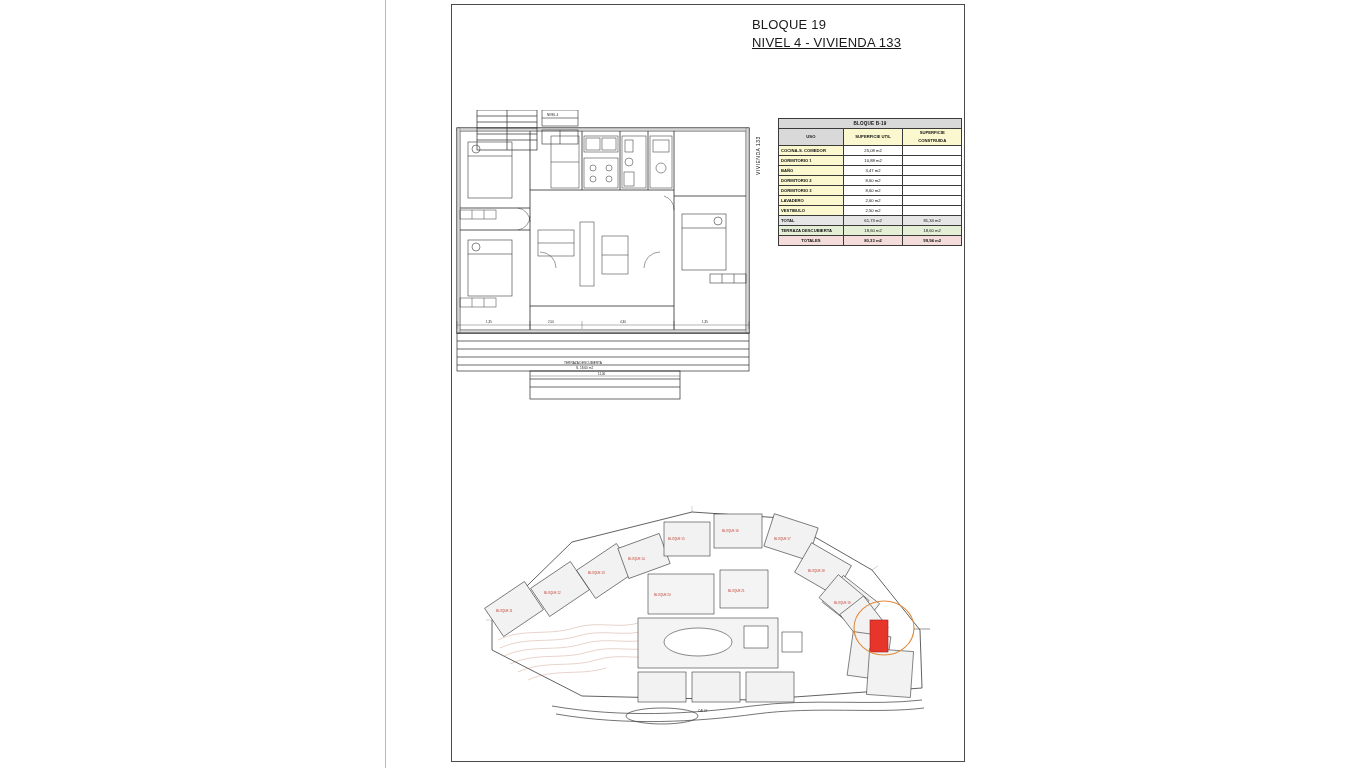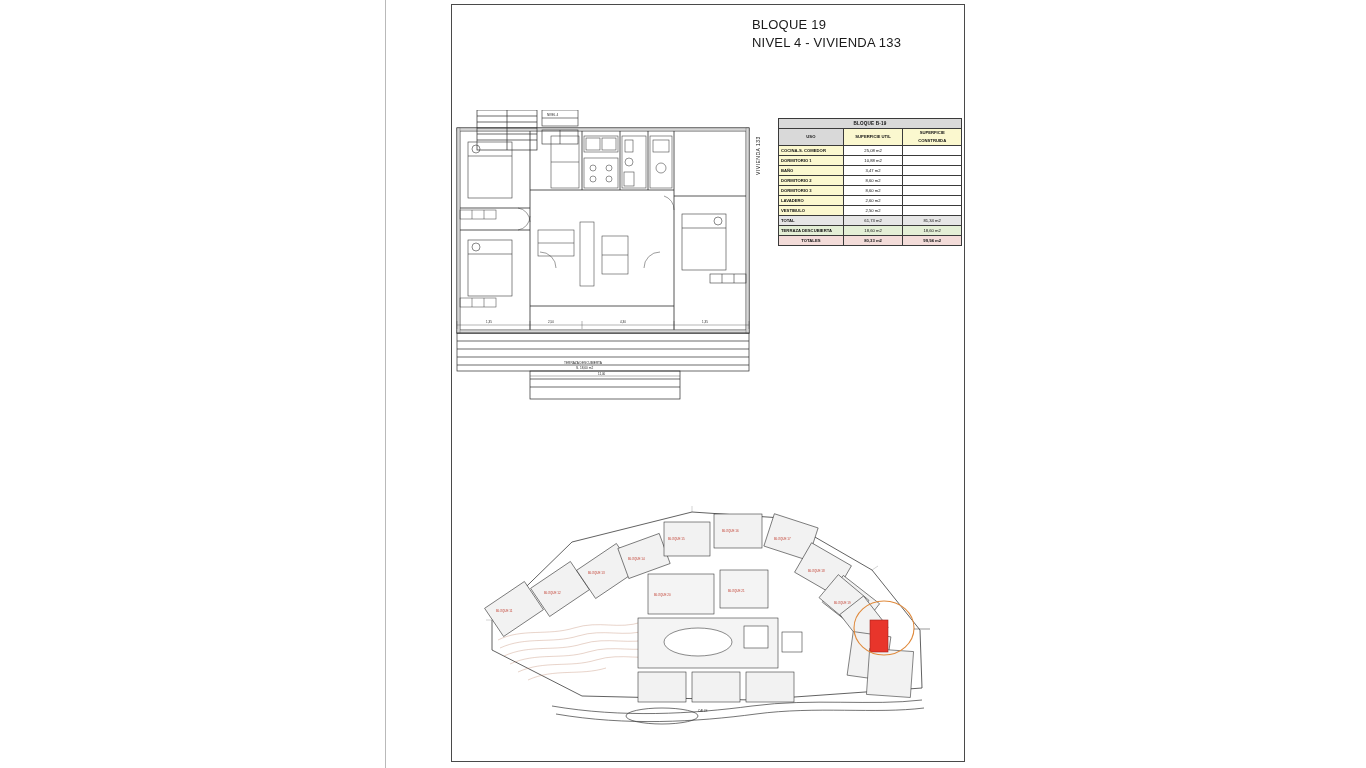--- a/index.html
+++ b/index.html
@@ -51,20 +51,21 @@
   }
   .title-block .line1 {
     font-size: 13px;
     color: #1a1a1a;
     letter-spacing: 0.2px;
   }
   .title-block .line2 {
     font-size: 13px;
     color: #1a1a1a;
     letter-spacing: 0.2px;
+    text-decoration: underline;
   }
 
   
   .surface-table {
     position: absolute;
     left: 778px;
     top: 118px;
     width: 184px;
     border-collapse: collapse;
     font-size: 4.2px;

